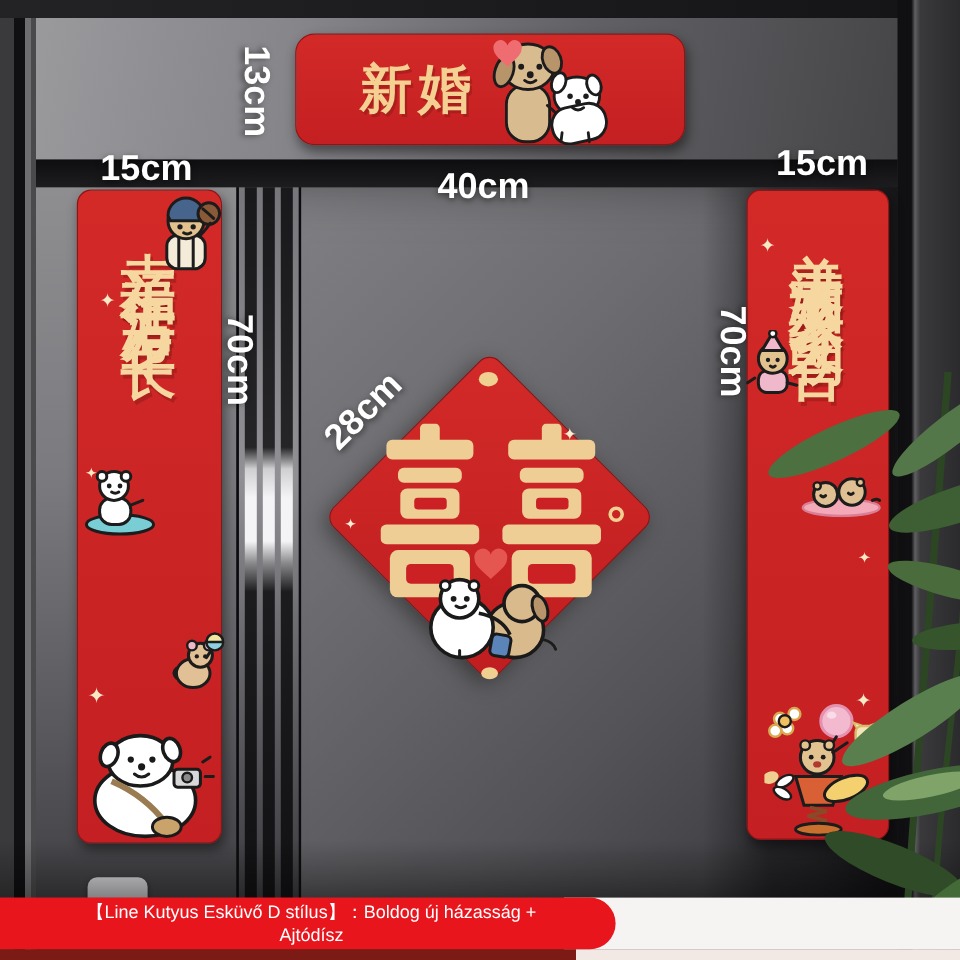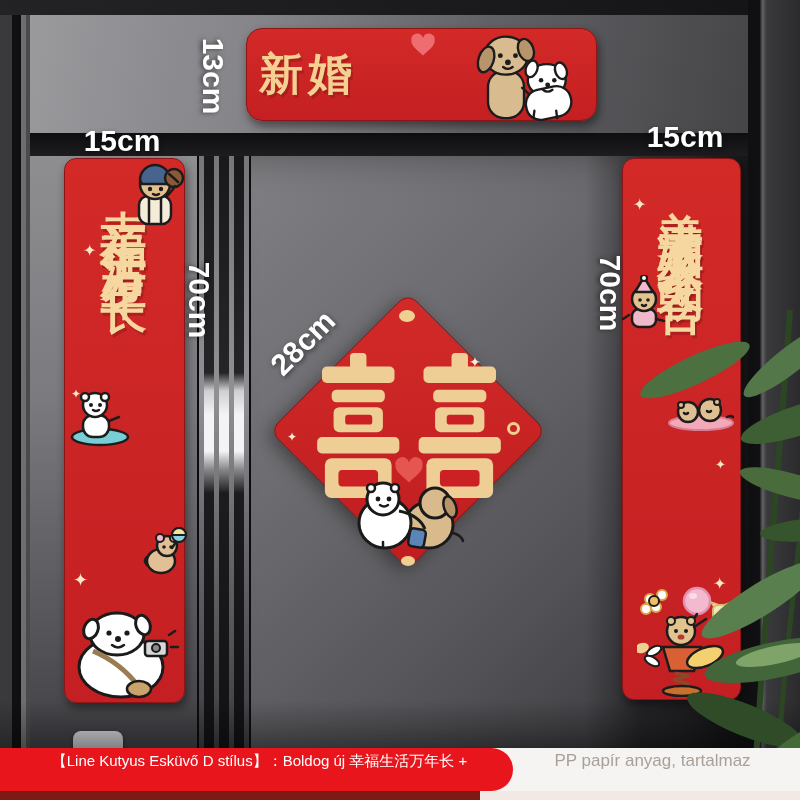--- a/index.html
+++ b/index.html
@@ -36,22 +36,22 @@
     background:linear-gradient(180deg,rgba(0,0,0,0),rgba(0,0,0,.42));}
   .knob-plate{position:absolute;left:73px;top:731px;width:50px;height:26px;border-radius:8px;z-index:4;
     background:linear-gradient(180deg,#a8a8aa,#6e6e70);box-shadow:0 2px 4px rgba(0,0,0,.5);}
 
   
   .plant{position:absolute;left:640px;top:270px;width:170px;height:520px;z-index:6;}
 
   
   .sticker{position:absolute;background:linear-gradient(180deg,#d32a28,#c41f22);
     border:1px solid #8e1416;box-shadow:2px 5px 10px rgba(0,0,0,.45);z-index:5;}
-  .banner{left:246px;top:28px;width:351px;height:93px;border-radius:16px;
-    display:flex;align-items:center;justify-content:space-between;padding:0 12px;}
+  .banner{left:246px;top:28px;width:325px;height:93px;border-radius:16px;
+    display:flex;align-items:center;justify-content:center;padding:0 12px;}
   .banner-char{font-size:44px;font-weight:700;color:#f4d193;letter-spacing:5px;white-space:nowrap;
     text-shadow:2px 3px 0 rgba(140,25,22,.5);}
   .banner-dogs{position:relative;width:120px;height:90px;margin-top:3px;}
   .banner-heart{position:absolute;left:162px;top:3px;width:28px;height:26px;}
 
   .couplet{width:121px;border-radius:12px;}
   .couplet-left{left:64px;top:158px;height:545px;}
   .couplet-right{left:622px;top:158px;width:119px;height:542px;}
   .v-text{position:absolute;left:50%;top:14px;transform:translateX(-50%);
     writing-mode:vertical-rl;text-orientation:upright;
@@ -297,29 +297,30 @@
       </svg>
       <div class="deco-peanut" style="left:88px;top:-24px;width:16px;height:12px;"></div>
       <div class="deco-coin" style="left:196px;top:88px;"></div>
       <div class="deco-peanut" style="left:90px;top:222px;width:14px;height:10px;"></div>
       <span class="sparkle" style="left:158px;top:20px;font-size:14px;color:#fbeed2;">✦</span>
       <span class="sparkle" style="left:-24px;top:96px;font-size:12px;color:#fbeed2;">✦</span>
     </div>
   </div>
 
   <div class="dim rot90" style="left:174px;top:59px;width:78px;">13cm</div>
+  <div class="dim" style="left:363px;top:139px;width:80px;">40cm</div>
   <div class="dim" style="left:82px;top:124px;width:80px;">15cm</div>
   <div class="dim" style="left:645px;top:120px;width:80px;">15cm</div>
   <div class="dim rot90" style="left:159px;top:283px;width:80px;">70cm</div>
   <div class="dim rot90" style="left:570px;top:276px;width:80px;">70cm</div>
   <div class="dim rot45" style="left:261px;top:326px;width:84px;">28cm</div>
 
   <div class="footer-white"></div>
   <div class="footer-white-sub"></div>
   <div class="footer-material">
-    <div>PP papír anyag, tartalmaz</div>
   </div>
   <div class="footer-red">
-    <div>【Line Kutyus Esküvő D stílus】：Boldog új 幸福生活万年长 +</div>
+    <div>【Line Kutyus Esküvő D stílus】：Boldog új házasság +</div>
+    <div>Ajtódísz</div>
   </div>
   <div class="footer-maroon"></div>
 
 </div>
 
 </body></html>

